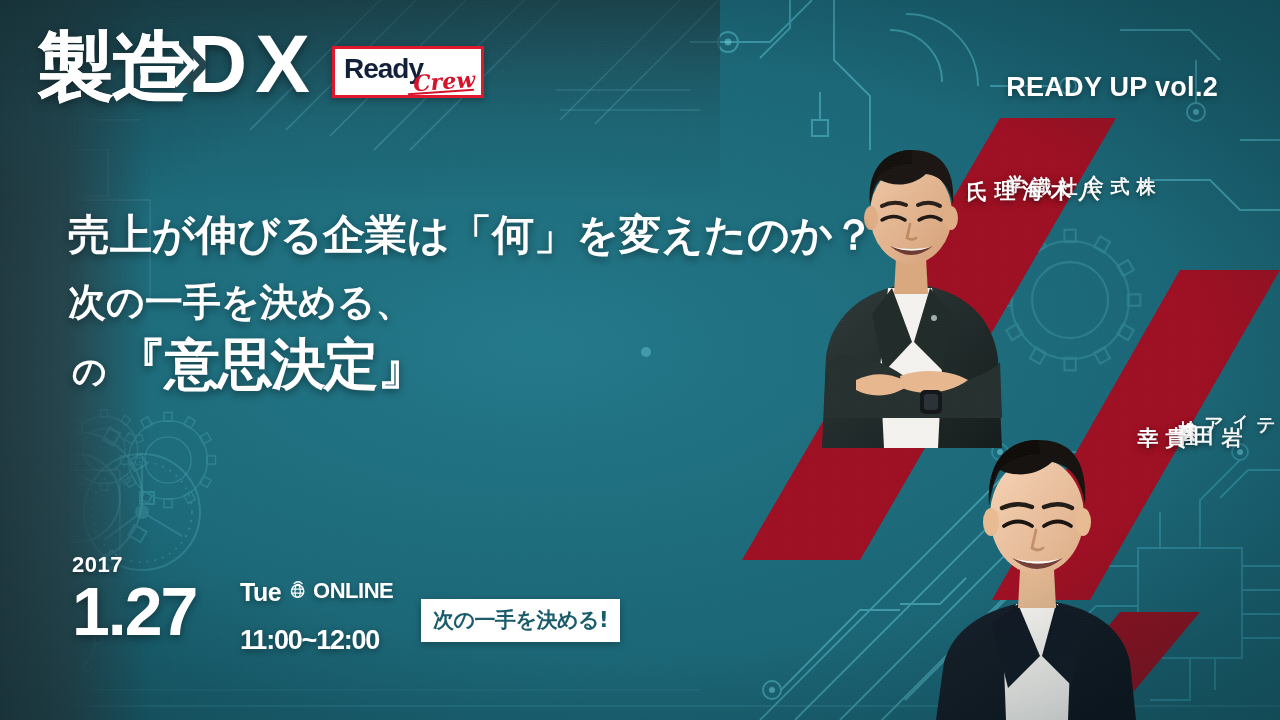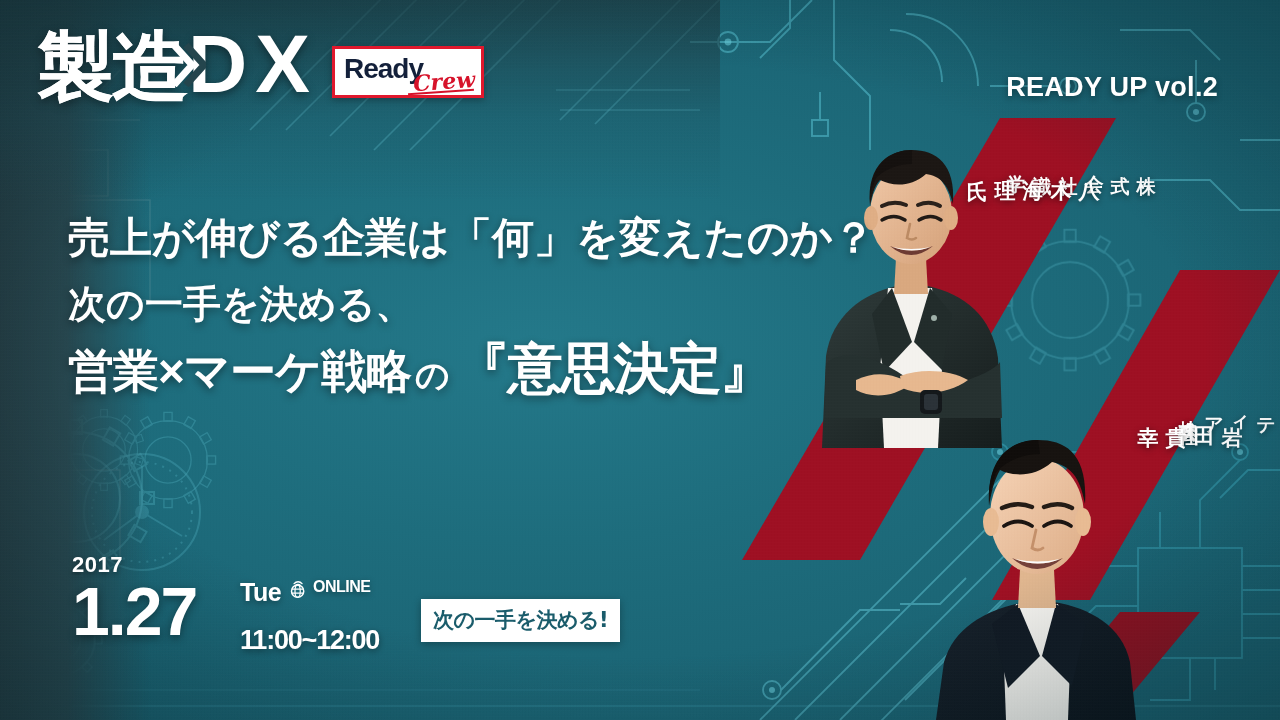--- a/index.html
+++ b/index.html
@@ -114,21 +114,21 @@
     color:#fff; font-size:27px; font-weight:700;
     letter-spacing:.3px;
     text-shadow:0 2px 6px rgba(0,0,0,.38);
     font-family:"Liberation Sans",sans-serif;
   }
 
   
   .headline{ position:absolute; left:68px; top:214px; }
   .hl-line{
     color:#fff; font-weight:900;
-    font-family:Liberation Sans, sans-serif;
+    font-family:Liberation Mono, monospace;
     text-shadow:0 3px 9px rgba(0,0,0,.45);
     white-space:nowrap;
   }
   .hl1{ font-size:42px; letter-spacing:0px; line-height:1.15; }
   .hl2{ font-size:38px; letter-spacing:0px; margin-top:22px; line-height:1.1; }
   .hl3{ font-size:46px; letter-spacing:-1px; margin-top:12px; line-height:1.12;
         display:flex; align-items:baseline; }
   .hl3 .sm{ font-size:34px; margin:0 6px 0 4px; font-weight:700; }
   .hl3 .big{ font-size:55px; letter-spacing:-2px; }
 
@@ -136,21 +136,21 @@
   .date-block{ position:absolute; left:72px; top:552px; color:#fff; }
   .yr{ font-size:22px; font-weight:700; letter-spacing:.5px;
        text-shadow:0 2px 5px rgba(0,0,0,.4); }
   .day{ font-size:68px; font-weight:700; line-height:.92; margin-top:2px;
         letter-spacing:-2px; text-shadow:0 3px 8px rgba(0,0,0,.4); }
 
   .time-block{ position:absolute; left:240px; top:578px; color:#fff;
                text-shadow:0 2px 6px rgba(0,0,0,.4); }
   .tb-top{ display:flex; align-items:flex-start; gap:7px; }
   .tb-dow{ font-size:25px; font-weight:700; letter-spacing:-.5px; }
-  .tb-online{ font-size:16px; font-weight:700; letter-spacing:-.5px; }
+  .tb-online{ font-size:22px; font-weight:700; letter-spacing:-.5px; }
   .globe-ico{ width:21px; height:21px; margin-right:-3px; }
   .tb-time{ font-size:27px; font-weight:700; letter-spacing:-1.2px; margin-top:18px; }
 
   .badge{
     position:absolute; left:421px; top:599px;
     background:#fff; color:#1a5c6b;
     font-size:21px; font-weight:900;
     font-family:"DejaVu Sans","Liberation Sans",sans-serif;
     padding:7px 12px 8px 12px;
     letter-spacing:-.5px;
@@ -534,21 +534,20 @@
       <span class="rc-crew-underline"></span>
     </div>
   </div>
 
   <div class="readyup">READY UP vol.2</div>
 
   <div class="headline">
     <div class="hl-line hl1">売上が伸びる企業は「何」を変えたのか？</div>
     <div class="hl-line hl2">次の一手を決める、</div>
     <div class="hl-line hl3">
-      <span>営業×マーケ戦略</span>
       <span class="sm">の</span>
       <span class="big">『意思決定』</span>
     </div>
   </div>
 
   <div class="date-block">
     <div class="yr">2017</div>
     <div class="day">1.27</div>
   </div>
 

